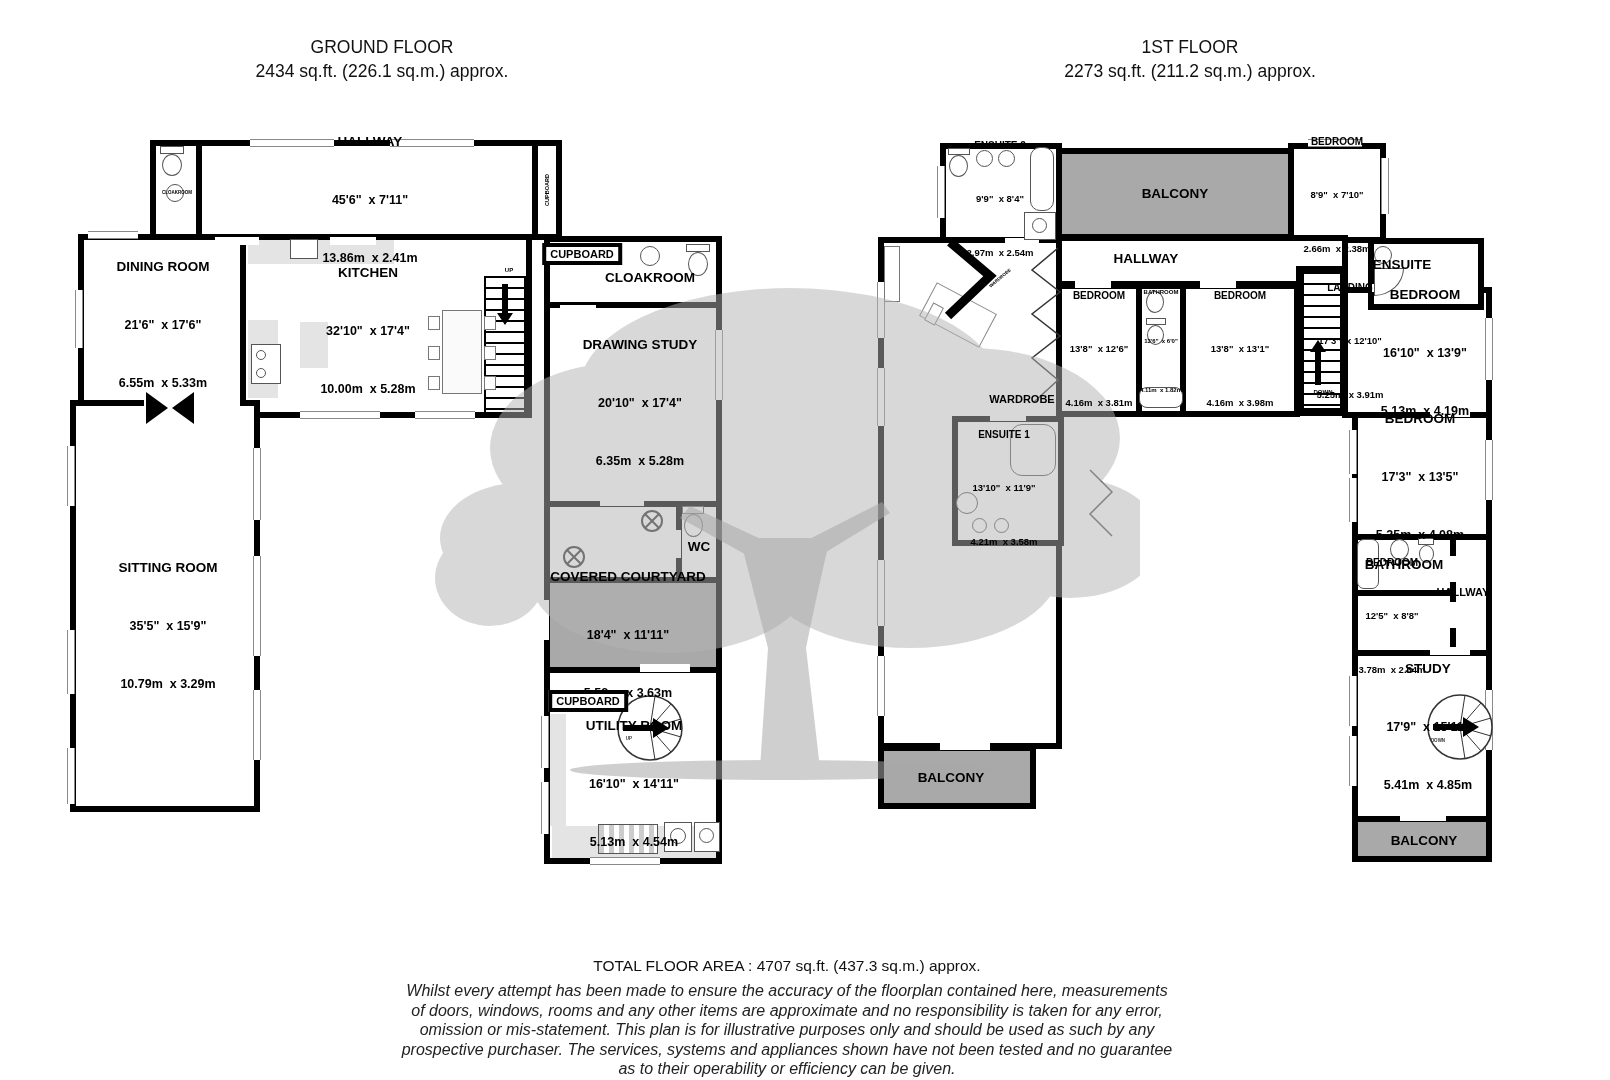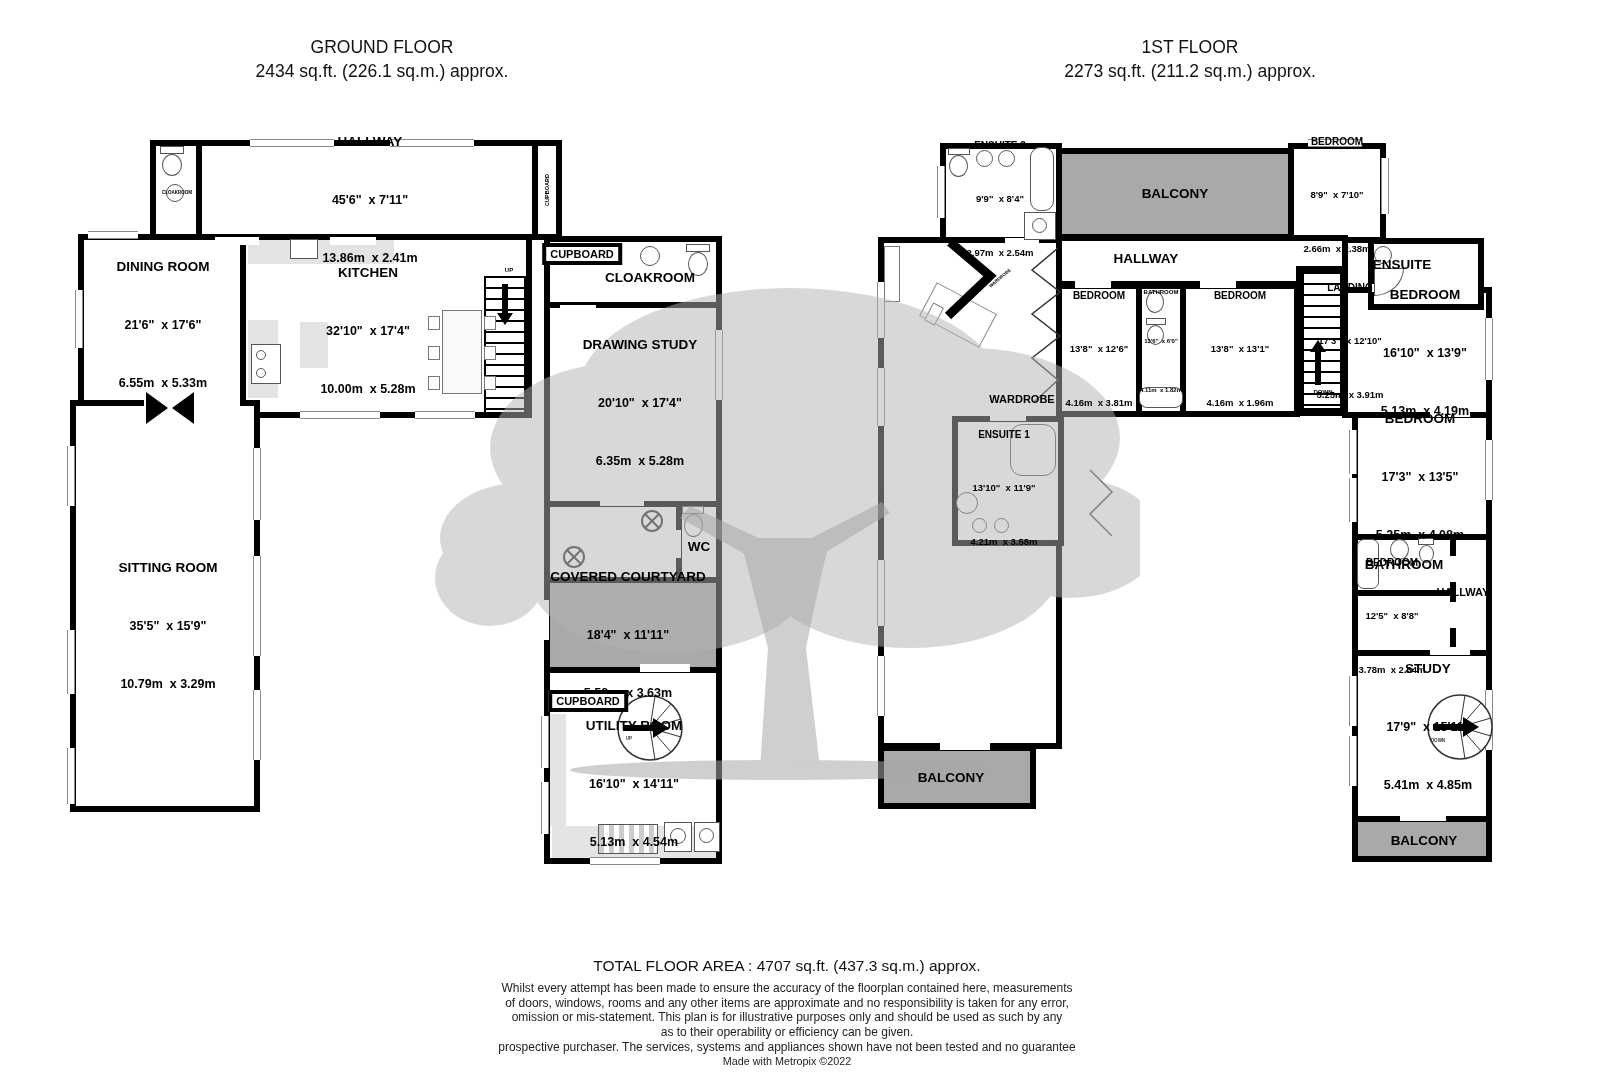--- a/index.html
+++ b/index.html
@@ -21,21 +21,21 @@
   .gap{position:absolute;background:#fff;z-index:2;}
   .stairs{position:absolute;background:repeating-linear-gradient(to bottom,#fff 0 9px,#000 9px 11px);border:2px solid #000;box-sizing:border-box;z-index:2;}
   .fx{position:absolute;border:1.5px solid #555;background:#fff;box-sizing:border-box;z-index:3;}
   .counter{position:absolute;background:#e4e4e4;z-index:1;}
   .deco{position:absolute;z-index:3;}
   .tree{position:absolute;z-index:5;pointer-events:none;}
   .arrstem{position:absolute;background:#000;z-index:6;}
   .arrhead{position:absolute;width:0;height:0;z-index:6;}
   .footer{position:absolute;left:0;width:1574px;text-align:center;z-index:10;}
   .total{font-size:15.5px;color:#111;}
-  .disc{font-size:12px;color:#222;line-height:1.22;}
+  .disc{font-size:16px;color:#222;line-height:1.22;font-style:italic;}
   .credit{font-size:10.8px;color:#222;margin-top:1px;}
 </style>
 </head>
 <body>
 
 <div class="plan">
 
   <div class="hdr" style="left:382px;top:36px;">
     <div>GROUND FLOOR</div>
     <div>2434 sq.ft. (226.1 sq.m.) approx.</div>
@@ -343,21 +343,21 @@
     <div class="dm">4.16m  x 3.81m</div>
   </div>
   <div class="lbl tiny" style="left:1161px;top:341px;">
     <div>BATHROOM</div>
     <div>13'6"  x 6'0"</div>
     <div>4.11m  x 1.82m</div>
   </div>
   <div class="lbl med" style="left:1240px;top:349px;">
     <div class="nm">BEDROOM</div>
     <div class="dm">13'8"  x 13'1"</div>
-    <div class="dm">4.16m  x 1.96m</div>
+    <div class="dm">4.16m  x 3.98m</div>
   </div>
   <div class="lbl med" style="left:1350px;top:341px;">
     <div class="nm">LANDING</div>
     <div class="dm">17'3"  x 12'10"</div>
     <div class="dm">5.25m  x 3.91m</div>
   </div>
   <div class="lbl big" style="left:1425px;top:352px;">
     <div class="nm">BEDROOM</div>
     <div class="dm">16'10"  x 13'9"</div>
     <div class="dm">5.13m  x 4.19m</div>
@@ -397,18 +397,18 @@
   </div>
   <div class="lbl big" style="left:1424px;top:840px;">
     <div class="nm">BALCONY</div>
   </div>
 
   <div class="footer" style="top:957px;">
     <div class="total">TOTAL FLOOR AREA : 4707 sq.ft. (437.3 sq.m.) approx.</div>
     <div class="disc" style="margin-top:6px;">Whilst every attempt has been made to ensure the accuracy of the floorplan contained here, measurements</div>
     <div class="disc">of doors, windows, rooms and any other items are approximate and no responsibility is taken for any error,</div>
     <div class="disc">omission or mis-statement. This plan is for illustrative purposes only and should be used as such by any</div>
+    <div class="disc">prospective purchaser. The services, systems and appliances shown have not been tested and no guarantee</div>
     <div class="disc">as to their operability or efficiency can be given.</div>
-    <div class="disc">prospective purchaser. The services, systems and appliances shown have not been tested and no guarantee</div>
     <div class="credit">Made with Metropix ©2022</div>
   </div>
 
 </div>
 
 </body></html>

